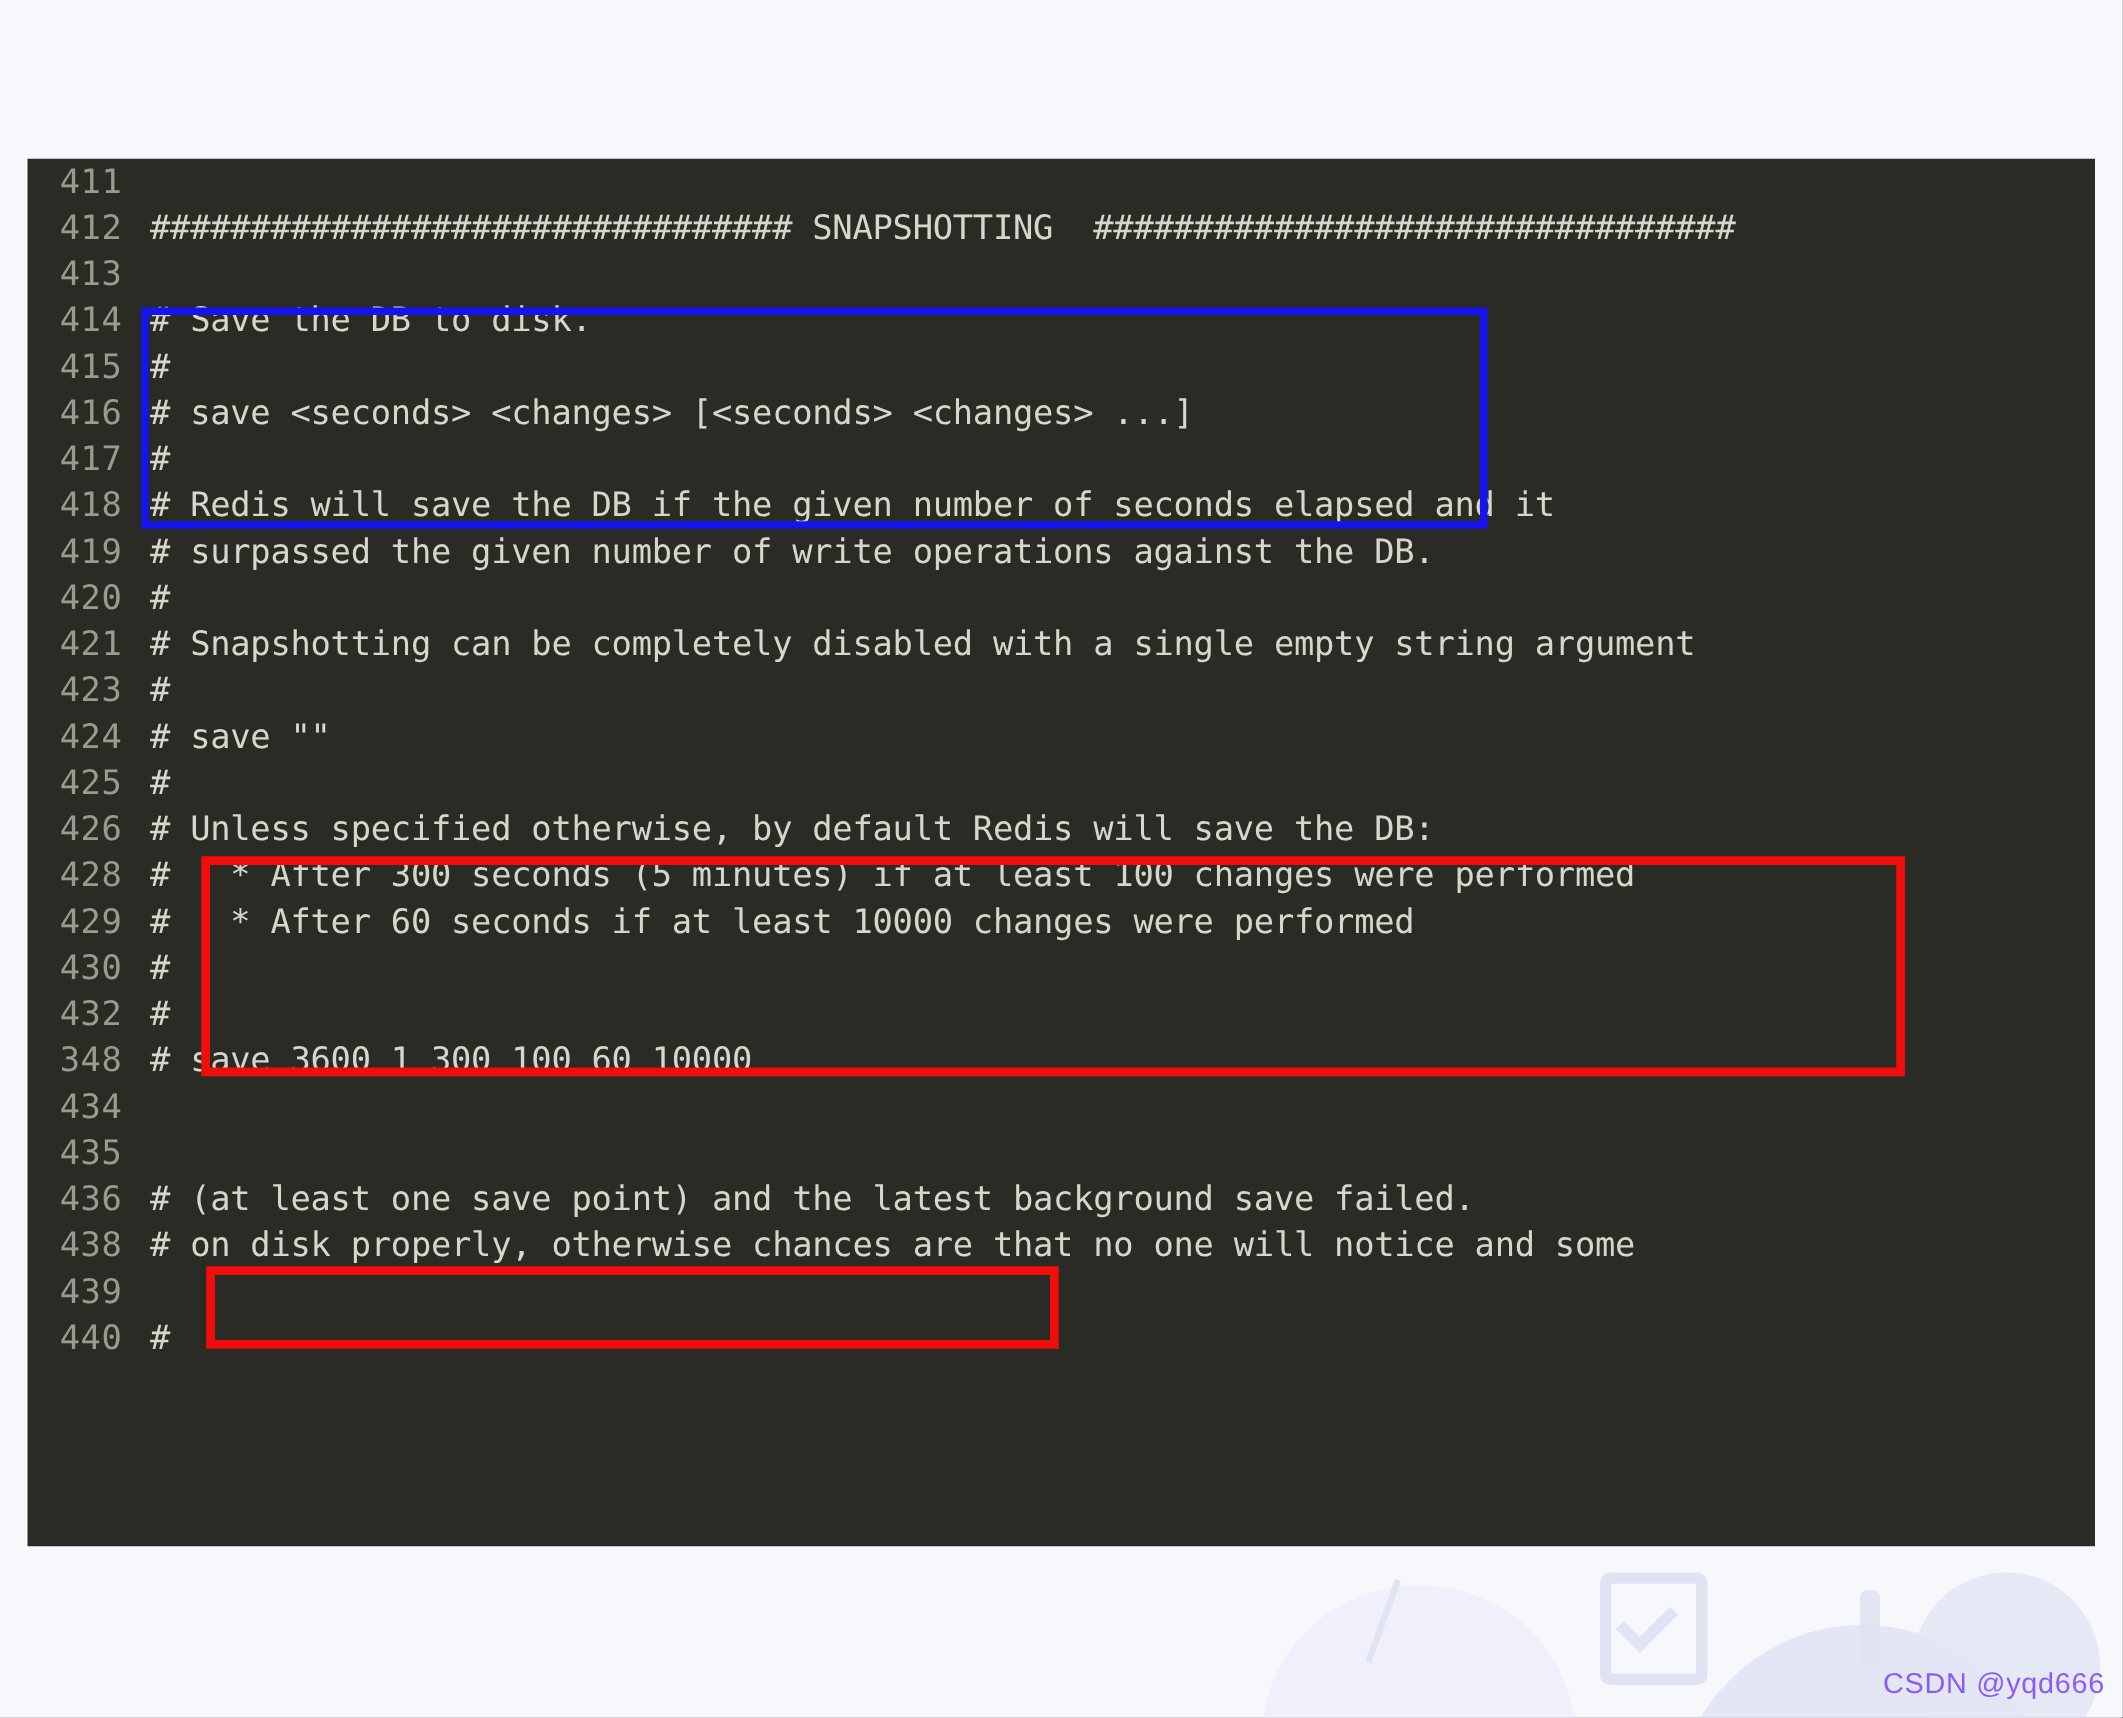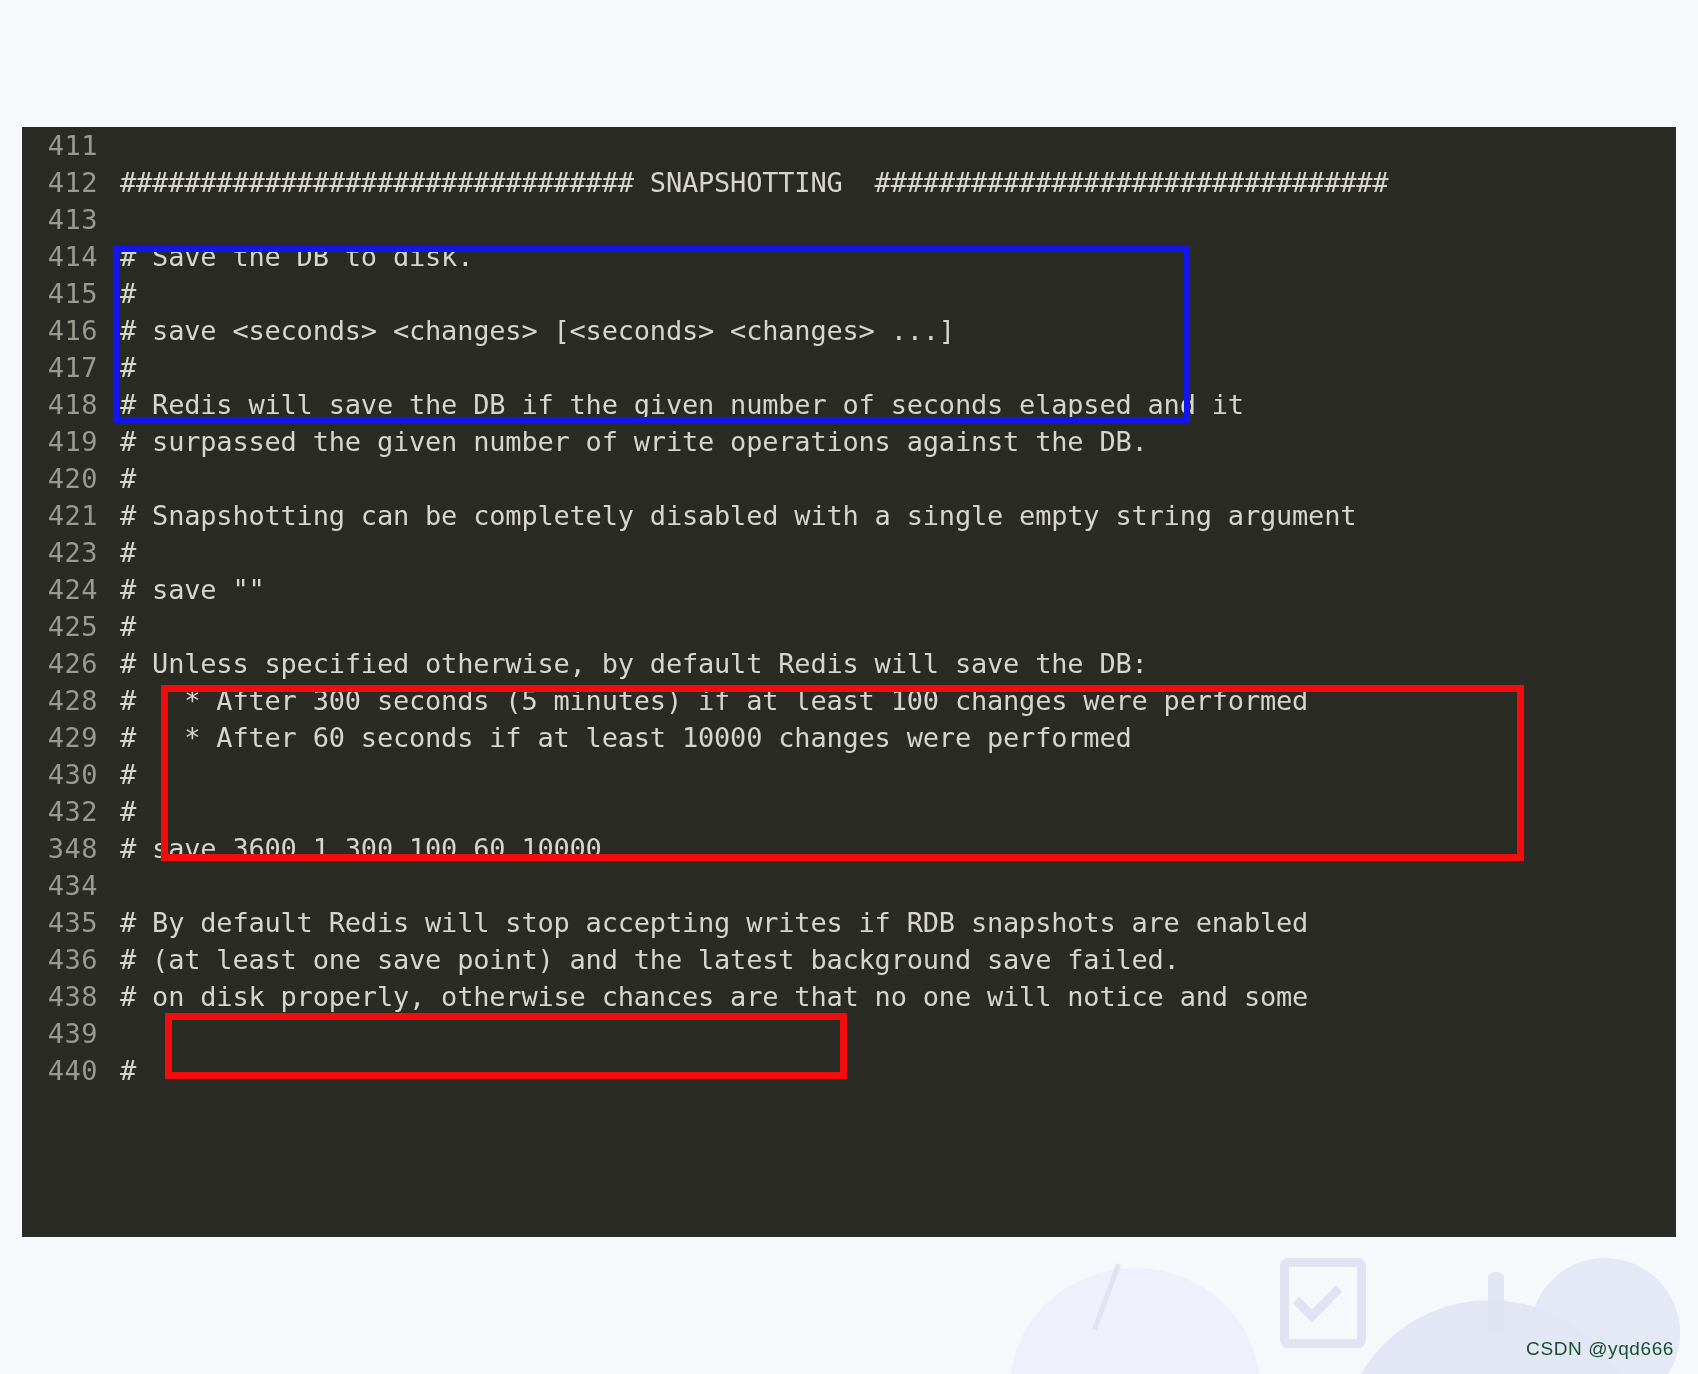--- a/index.html
+++ b/index.html
@@ -136,25 +136,25 @@
   }
   .hl-blue {
     border: 6px solid #1414f0;
   }
   .hl-red {
     border: 7px solid #f20d0d;
   }
 
   .watermark {
     position: absolute;
-    right: 24px;
+    right: 14px;
     bottom: 14px;
     font-family: "Liberation Sans", sans-serif;
-    font-size: 19px;
-    color: #14532d;
+    font-size: 23px;
+    color: #8b5cf6;
     letter-spacing: .6px;
   }
 </style>
 </head>
 <body>
 
 <div id="page">
 
   <div class="bg-art bg-blob"></div>
   <div class="bg-art bg-slash"></div>
@@ -180,21 +180,21 @@
         <div class="line"><span class="ln">423</span><span class="code">#</span></div>
         <div class="line"><span class="ln">424</span><span class="code"># save ""</span></div>
         <div class="line"><span class="ln">425</span><span class="code">#</span></div>
         <div class="line"><span class="ln">426</span><span class="code"># Unless specified otherwise, by default Redis will save the DB:</span></div>
         <div class="line"><span class="ln">428</span><span class="code">#   * After 300 seconds (5 minutes) if at least 100 changes were performed</span></div>
         <div class="line"><span class="ln">429</span><span class="code">#   * After 60 seconds if at least 10000 changes were performed</span></div>
         <div class="line"><span class="ln">430</span><span class="code">#</span></div>
         <div class="line"><span class="ln">432</span><span class="code">#</span></div>
         <div class="line"><span class="ln">348</span><span class="code"># save 3600 1 300 100 60 10000</span></div>
         <div class="line"><span class="ln">434</span><span class="code"></span></div>
-        <div class="line"><span class="ln">435</span><span class="code"># By default Redis will stop accepting writes if RDB snapshots are enabled</span></div>
+        <div class="line"><span class="ln">435</span></div>
         <div class="line"><span class="ln">436</span><span class="code"># (at least one save point) and the latest background save failed.</span></div>
         <div class="line"><span class="ln">438</span><span class="code"># on disk properly, otherwise chances are that no one will notice and some</span></div>
         <div class="line"><span class="ln">439</span></div>
         <div class="line"><span class="ln">440</span><span class="code">#</span></div>
       </div>
 
     <div class="hl hl-blue" style="left:91px; top:119px; width:1077px; height:177px;"></div>
 
     <div class="hl hl-red" style="left:139px; top:558px; width:1363px; height:176px;"></div>
 

